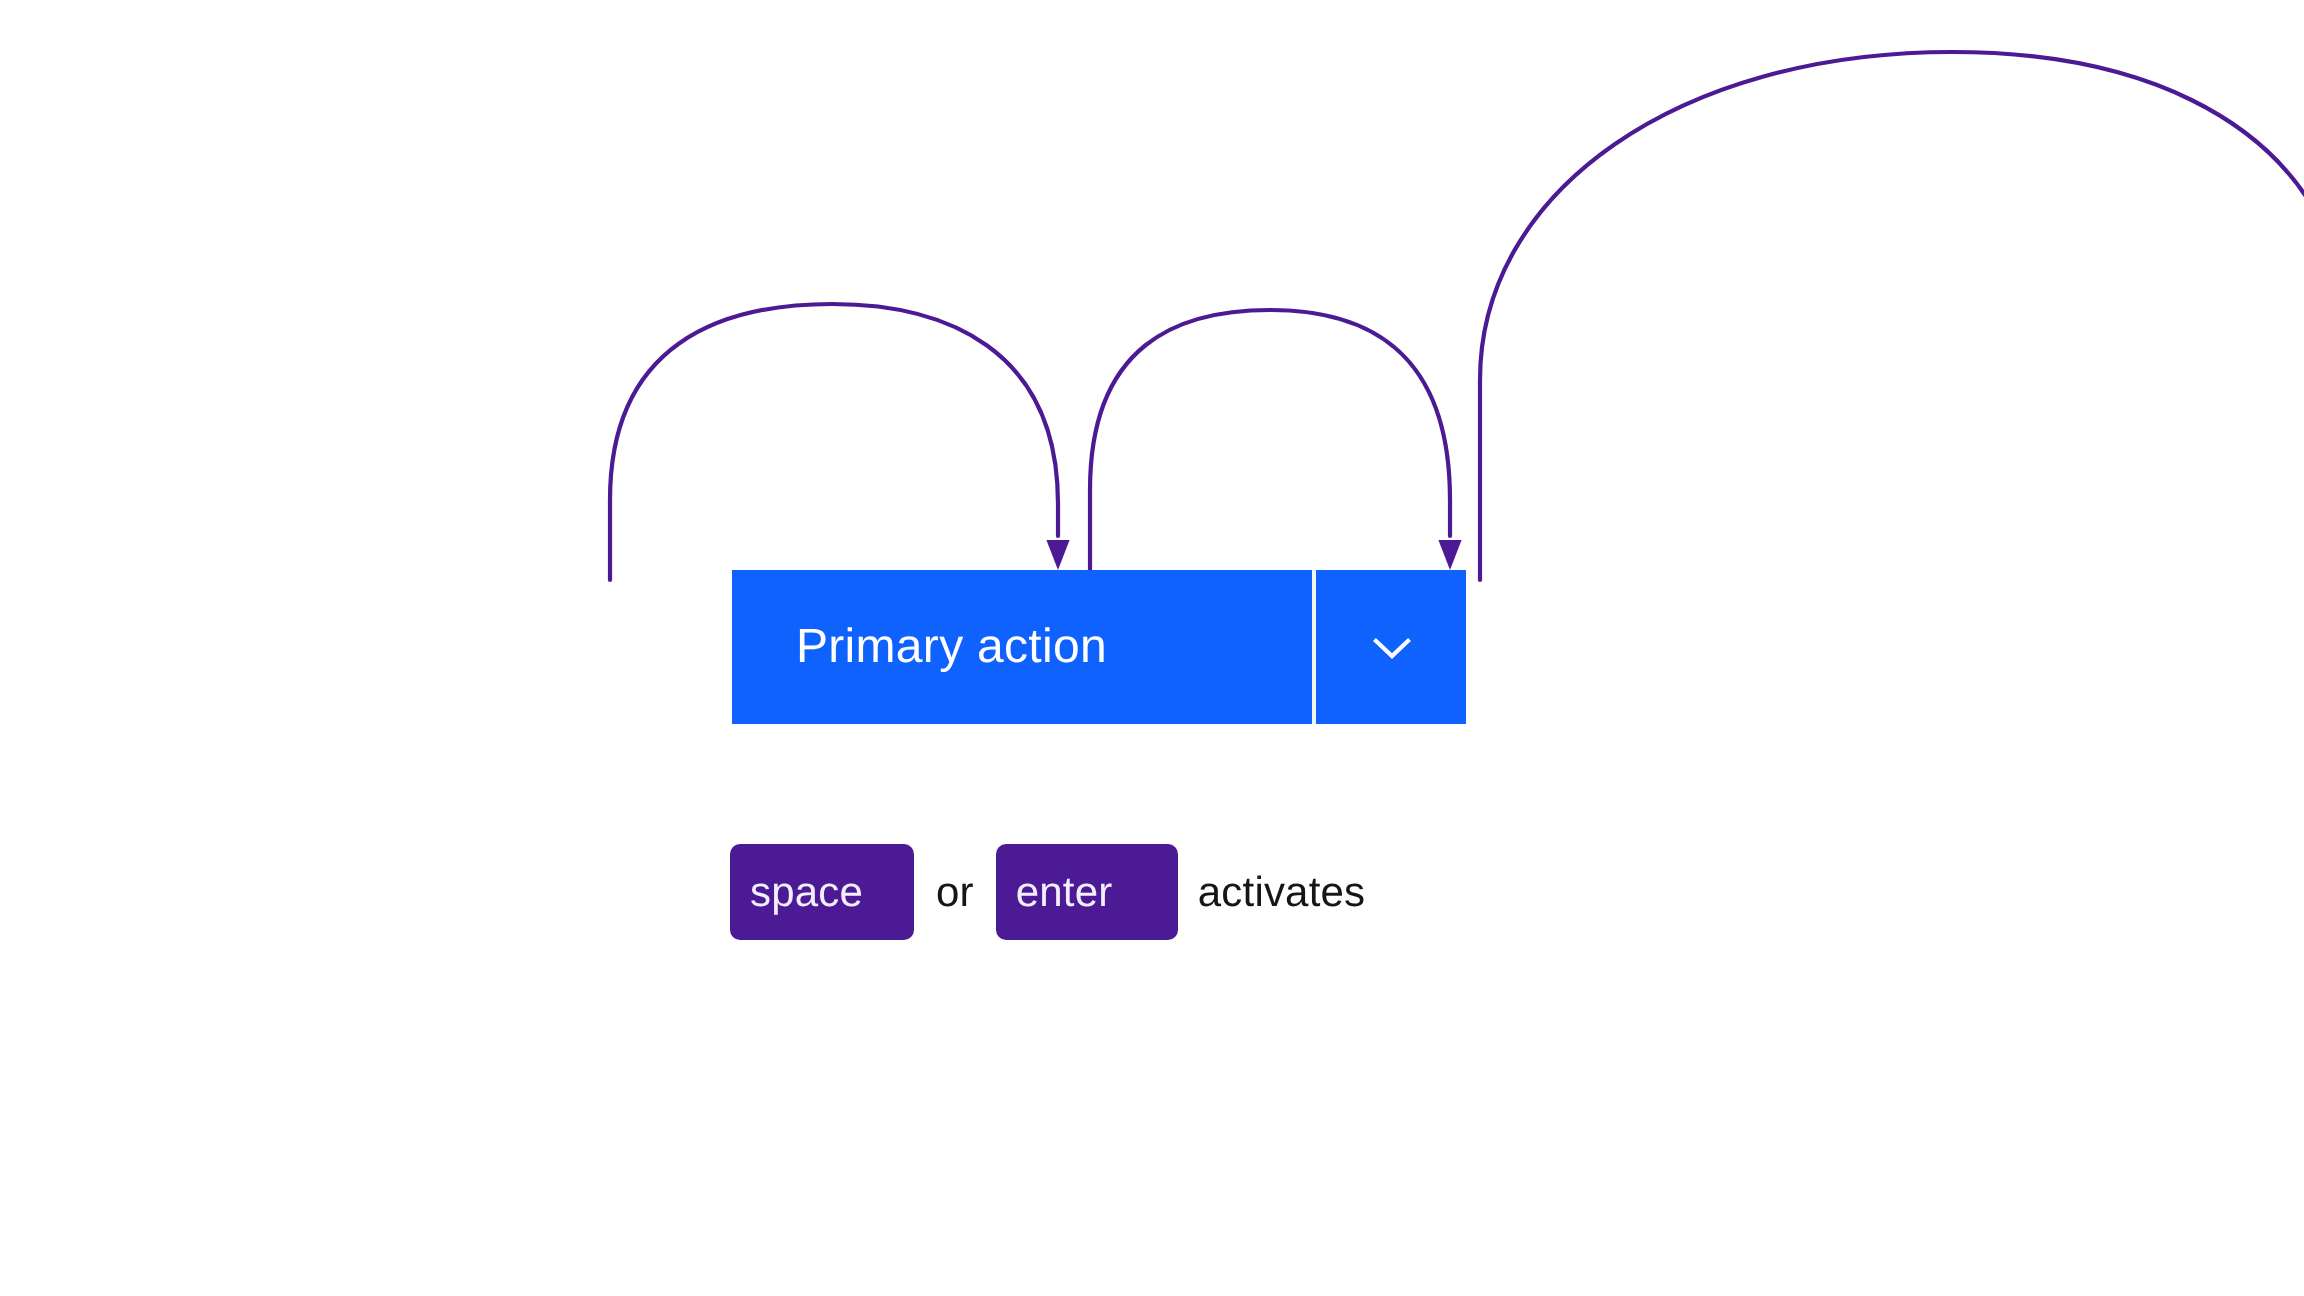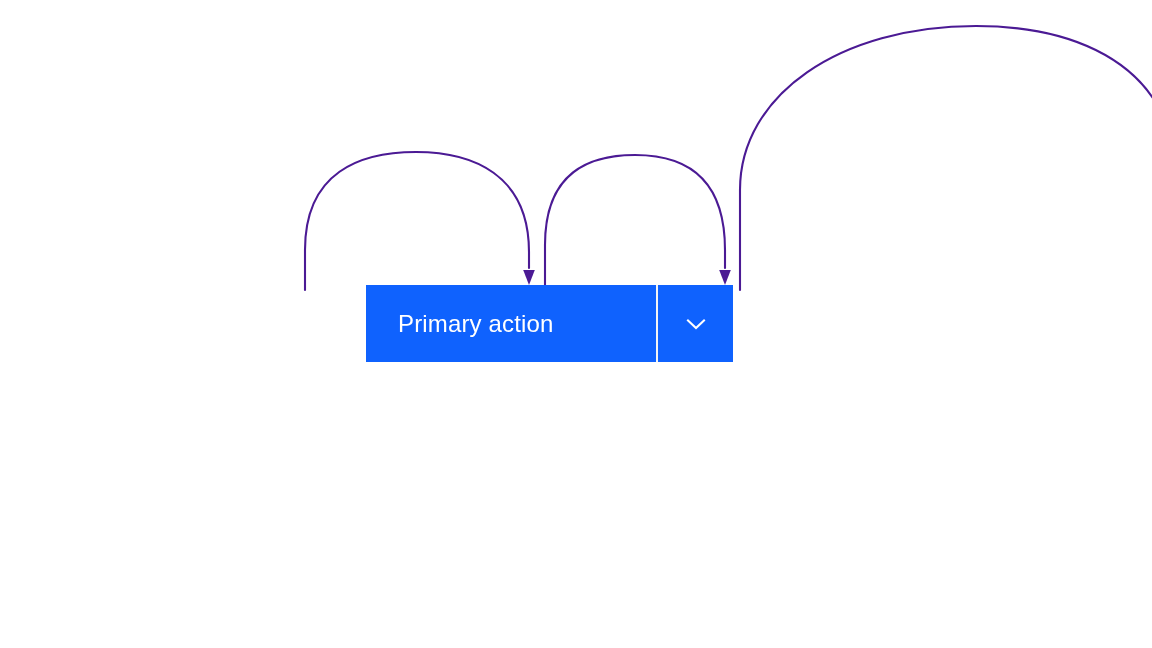--- a/index.html
+++ b/index.html
@@ -164,14 +164,24 @@
 
     <button id="dropdown-toggle-button">
       <span id="chevron-down-icon">
         <svg width="30" height="30" viewBox="0 0 30 30" xmlns="http://www.w3.org/2000/svg">
           <path d="M 7 11.5 L 15 19 L 23 11.5" fill="none" stroke="#ffffff" stroke-width="2.1" stroke-linecap="square" stroke-linejoin="miter"></path>
         </svg>
       </span>
     </button>
   </div>
 
+  <div id="activation-hint">
+    <div class="key-badge" id="space-badge">
+      <span>space</span>
+    </div>
+    <span class="hint-text" id="hint-or">or</span>
+    <div class="key-badge" id="enter-badge">
+      <span>enter</span>
+    </div>
+    <span class="hint-text" id="hint-activates">activates</span>
+  </div>
 
 </div>
 
 </body></html>

